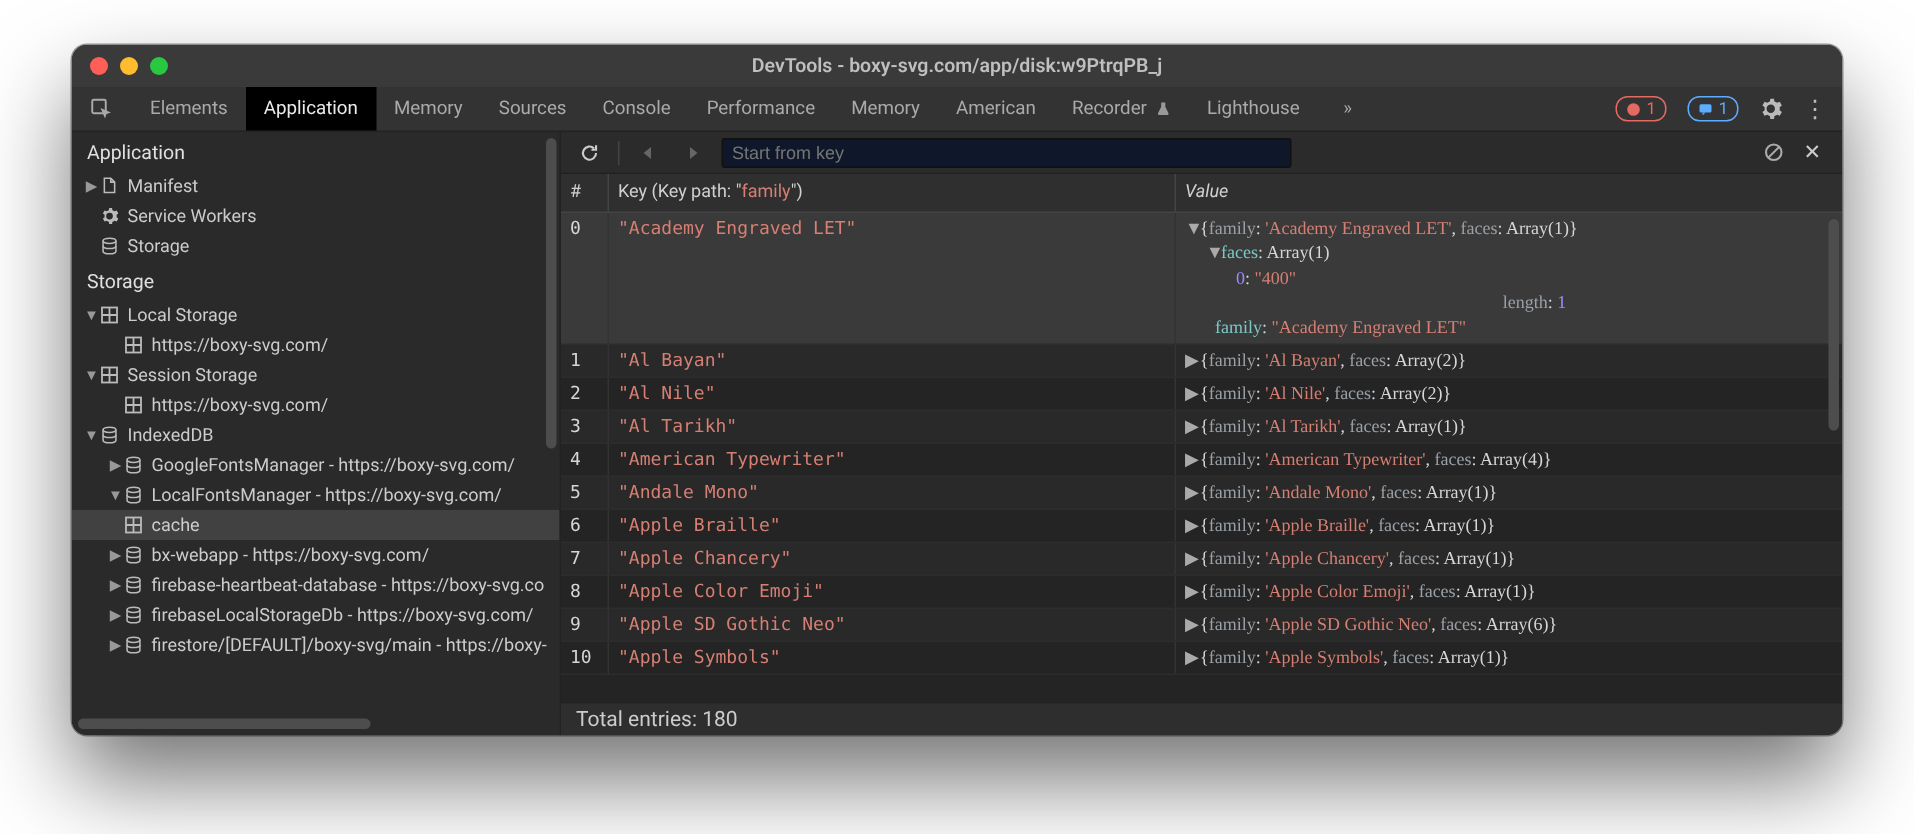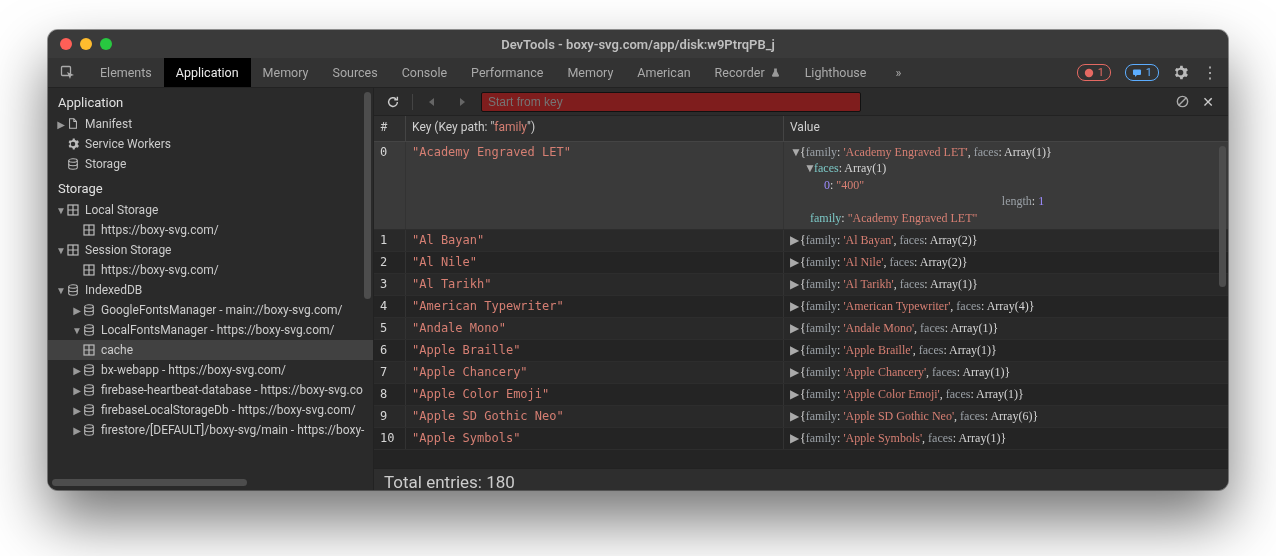--- a/index.html
+++ b/index.html
@@ -78,52 +78,52 @@
     position:absolute; left:4px; bottom:4px; height:7px; width:60%; background:#4d4d4d; border-radius:4px;
   }
   .content { flex:1; display:flex; flex-direction:column; min-height:0; }
   .toolbar {
     height:28px; background:#2b2b2b; display:flex; align-items:center; gap:8px; padding:0 8px;
     border-bottom:1px solid #222;
   }
   .tbtn { width:22px; height:22px; display:flex; align-items:center; justify-content:center; color:#aaa; border-radius:3px;}
   .tbtn.dis { color:#666; }
   .searchinput {
-    flex:0 0 380px; height:20px; background:#7f1d1d; border:1px solid #111; color:#aaa;
+    flex:0 0 380px; height:20px; background:#0f172a; border:1px solid #111; color:#aaa;
     padding:4px 6px; font-size:12px; outline:none; border-radius:2px;
   }
   .tool-right { margin-left:auto; display:flex; align-items:center; gap:12px; padding-right:6px; color:#aaa;}
   .grid {
     flex:1; overflow:auto; position:relative;
   }
   .header-row {
     display:flex; height:26px; background:#2f2f2f; border-bottom:1px solid #444; color:#d0d0d0; position:sticky; top:0;
   }
   .col-num { width:32px; padding:4px 6px; border-right:1px solid #444; }
   .col-key { width:378px; padding:4px 6px; border-right:1px solid #444; }
-  .col-val { flex:1; padding:4px 6px; }
+  .col-val { flex:1; padding:4px 6px;font-style:italic; }
   .row {
     display:flex; min-height:22px; border-bottom:1px solid #2d2d2d;
     font-family: Menlo, Consolas, monospace; font-size:12px;
   }
   .row.alt { background:#242424; }
   .row.nor { background:#292929; }
   .row.sel { background:#3a3a3a; }
   .cell-num { width:32px; padding:3px 6px; color:#d6d6d6; border-right:1px solid #333; }
   .cell-key { width:378px; padding:3px 6px; border-right:1px solid #333; }
   .cell-val { flex:1; padding:3px 6px;font-family:Liberation Serif, serif; }
   .str { color:#d67f73; }
   .key { color:#9aa0a6; }
   .num { color:#9d8cff; }
   .prop { color:#7cc8c6; }
   .arr { color:#d6d6d6; }
   .caret { color:#aaa; display:inline-block; width:10px; }
   .expanded-block { padding-left:14px; line-height:16.5px; }
   .footer {
-    height:22px; background:#2e2e2e; color:#ccc; padding:3px 10px; font-size:17px; border-top:1px solid #222;
+    height:22px; background:#2e2e2e; color:#ccc; padding:3px 10px; font-size:14px; border-top:1px solid #222;
   }
   .grid-scroll-v {
     position:absolute; right:2px; top:30px; width:7px; height:40%; background:#4d4d4d; border-radius:4px;
   }
   svg { display:block; }
 </style>
 </head>
 <body>
 
 <div class="window">
@@ -274,21 +274,21 @@
           </div>
           <div class="tree-row" style="padding-left: 24px;">
             <span class="tw">▶</span>
             <span class="ic">
               <svg width="12" height="12" viewBox="0 0 14 14" fill="none" stroke="#bbb" stroke-width="1.2">
                 <ellipse cx="7" cy="3" rx="5" ry="2"></ellipse>
                 <path d="M2 3v8c0 1.1 2.2 2 5 2s5-.9 5-2V3"></path>
                 <path d="M2 7c0 1.1 2.2 2 5 2s5-.9 5-2"></path>
               </svg>
             </span>
-            <span>GoogleFontsManager - main://boxy-svg.com/</span>
+            <span>GoogleFontsManager - https://boxy-svg.com/</span>
           </div>
           <div class="tree-row" style="padding-left: 24px;">
             <span class="tw">▼</span>
             <span class="ic">
               <svg width="12" height="12" viewBox="0 0 14 14" fill="none" stroke="#bbb" stroke-width="1.2">
                 <ellipse cx="7" cy="3" rx="5" ry="2"></ellipse>
                 <path d="M2 3v8c0 1.1 2.2 2 5 2s5-.9 5-2V3"></path>
                 <path d="M2 7c0 1.1 2.2 2 5 2s5-.9 5-2"></path>
               </svg>
             </span>

